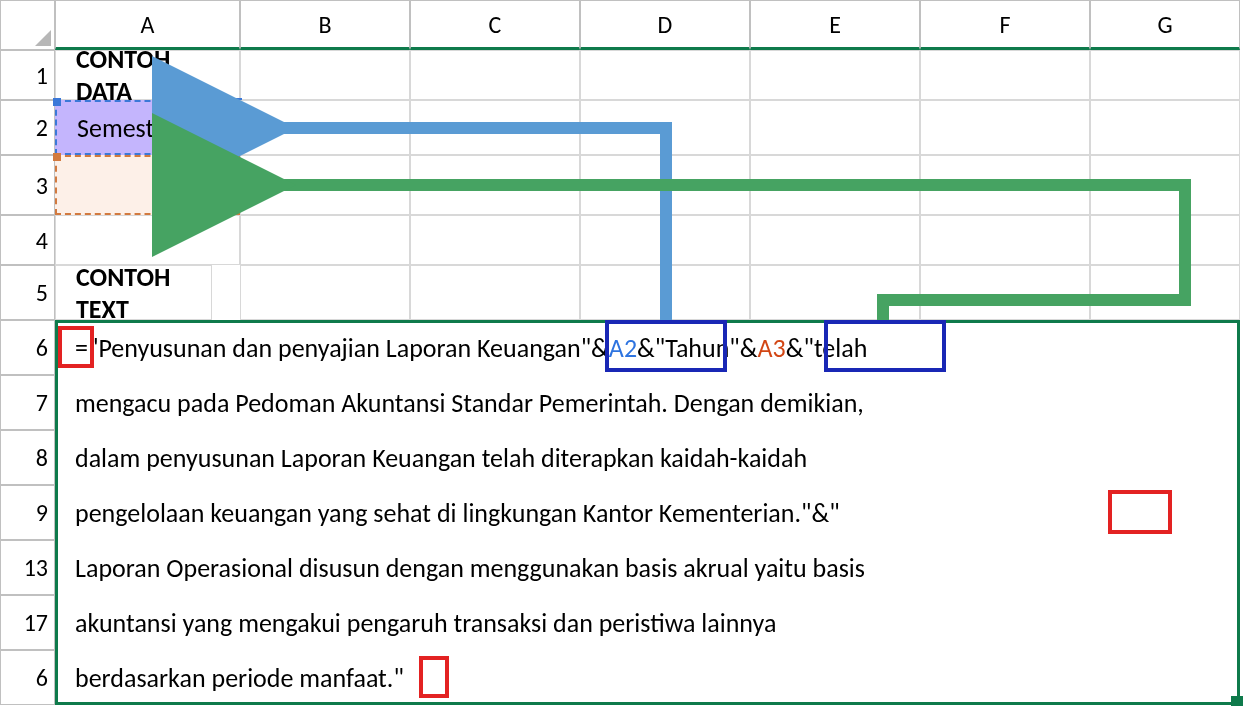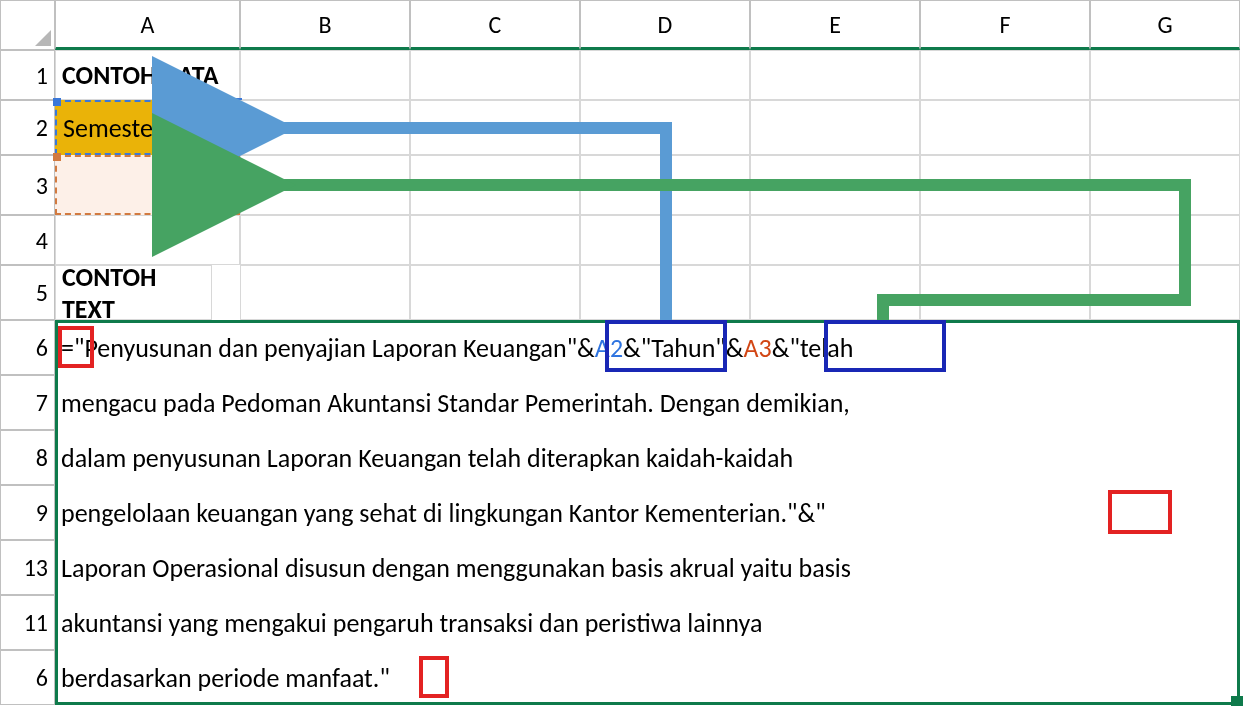--- a/index.html
+++ b/index.html
@@ -40,27 +40,27 @@
     position:absolute;
     right:3px;
     bottom:3px;
     width:0;height:0;
     border-left:16px solid transparent;
     border-bottom:16px solid #b7b7b7;
   }
   .hdr { border-bottom: 3px solid #0e7a4b; }
   .rownum { padding-right:6px; justify-content:flex-end;}
   .bold { font-weight: 700; }
-  .cell { padding: 0 6px; }
+  .cell { padding: 0 20px; }
   .right { justify-content: flex-end; }
 
   
   .ref-blue {
     border: 2px dashed #3b78d8;
-    background: #eab308;
+    background: #c4b5fd;
   }
   .ref-blue::before, .ref-blue::after,
   .ref-green::before, .ref-green::after {
     content:"";
     position:absolute;
     width:8px;height:8px;
     background:#3b78d8;
   }
   .ref-blue::before{left:-4px;top:-4px;}
   .ref-blue::after{right:-4px;top:-4px;}
@@ -128,21 +128,21 @@
   <div class="rownum" style="left:0;top:50px;width:55px;height:50px;">1</div>
   <div class="rownum" style="left:0;top:100px;width:55px;height:55px;">2</div>
   <div class="rownum" style="left:0;top:155px;width:55px;height:60px;">3</div>
   <div class="rownum" style="left:0;top:215px;width:55px;height:50px;">4</div>
   <div class="rownum" style="left:0;top:265px;width:55px;height:55px;">5</div>
   <div class="rownum" style="left:0;top:320px;width:55px;height:55px;">6</div>
   <div class="rownum" style="left:0;top:375px;width:55px;height:55px;">7</div>
   <div class="rownum" style="left:0;top:430px;width:55px;height:55px;">8</div>
   <div class="rownum" style="left:0;top:485px;width:55px;height:55px;">9</div>
   <div class="rownum" style="left:0;top:540px;width:55px;height:55px;">13</div>
-  <div class="rownum" style="left:0;top:595px;width:55px;height:55px;">11</div>
+  <div class="rownum" style="left:0;top:595px;width:55px;height:55px;">17</div>
   <div class="rownum" style="left:0;top:650px;width:55px;height:55px;">6</div>
 
   <div class="cell" style="left:55px;top:50px;width:185px;height:50px;"></div>
   <div class="cell bold" style="left:55px;top:50px;width:185px;height:50px;">CONTOH DATA</div>
   <div class="cell" style="left:240px;top:50px;width:170px;height:50px;"></div>
   <div class="cell" style="left:410px;top:50px;width:170px;height:50px;"></div>
   <div class="cell" style="left:580px;top:50px;width:170px;height:50px;"></div>
   <div class="cell" style="left:750px;top:50px;width:170px;height:50px;"></div>
   <div class="cell" style="left:920px;top:50px;width:170px;height:50px;"></div>
   <div class="cell" style="left:1090px;top:50px;width:150px;height:50px;"></div>

